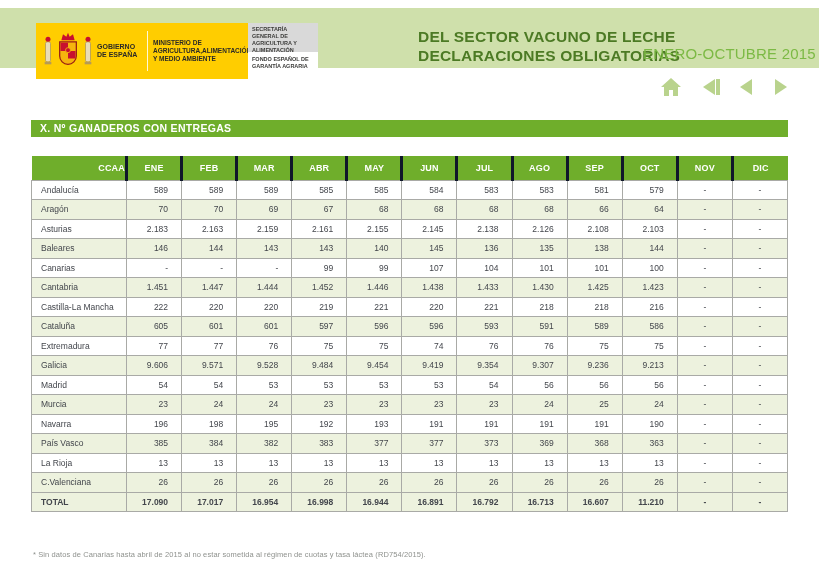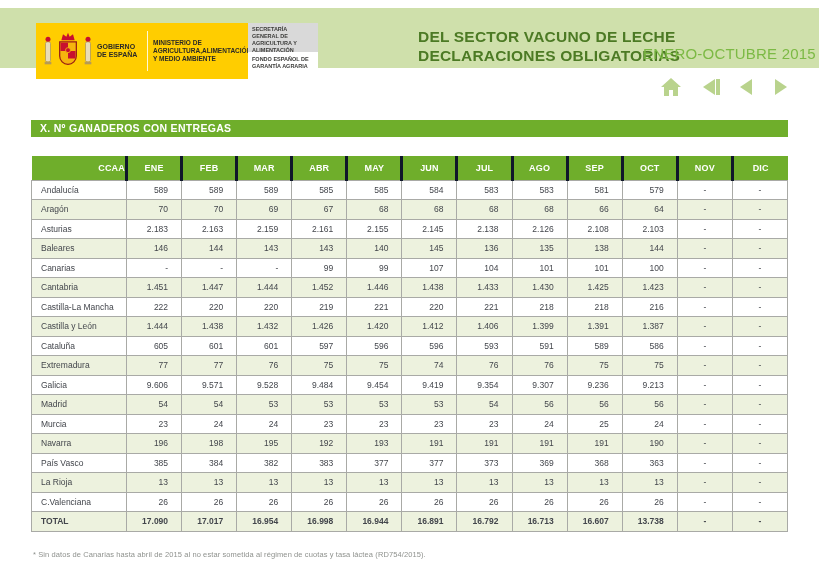--- a/index.html
+++ b/index.html
@@ -224,35 +224,20 @@
           <td>221</td>
           <td>220</td>
           <td>221</td>
           <td>218</td>
           <td>218</td>
           <td>216</td>
           <td class="dash">-</td>
           <td class="dash">-</td>
         </tr>
         <tr>
-          <td class="ccaa">Castilla y León</td>
-          <td>1.444</td>
-          <td>1.438</td>
-          <td>1.432</td>
-          <td>1.426</td>
-          <td>1.420</td>
-          <td>1.412</td>
-          <td>1.406</td>
-          <td>1.399</td>
-          <td>1.391</td>
-          <td>1.387</td>
-          <td class="dash">-</td>
-          <td class="dash">-</td>
-        </tr>
-        <tr>
           <td class="ccaa">Cataluña</td>
           <td>605</td>
           <td>601</td>
           <td>601</td>
           <td>597</td>
           <td>596</td>
           <td>596</td>
           <td>593</td>
           <td>591</td>
           <td>589</td>
@@ -384,21 +369,21 @@
           <td class="ccaa">TOTAL</td>
           <td>17.090</td>
           <td>17.017</td>
           <td>16.954</td>
           <td>16.998</td>
           <td>16.944</td>
           <td>16.891</td>
           <td>16.792</td>
           <td>16.713</td>
           <td>16.607</td>
-          <td>13.738</td>
+          <td>11.210</td>
           <td class="dash">-</td>
           <td class="dash">-</td>
         </tr>
       </tbody>
   </table>
 
   <div class="footnote">* Sin datos de Canarias hasta abril de 2015 al no estar sometida al régimen de cuotas y tasa láctea (RD754/2015).</div>
   <div class="pagenum">14</div>
 
 </div>

